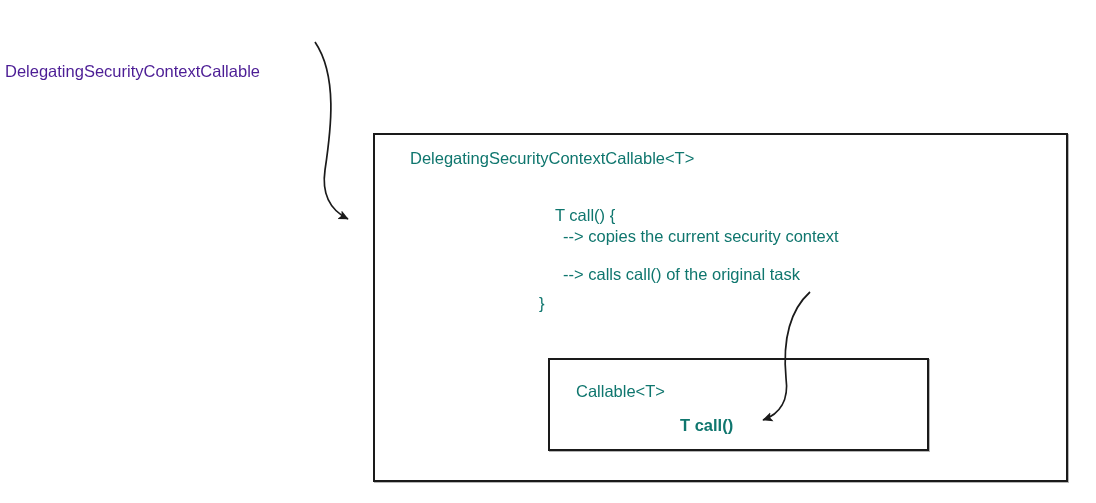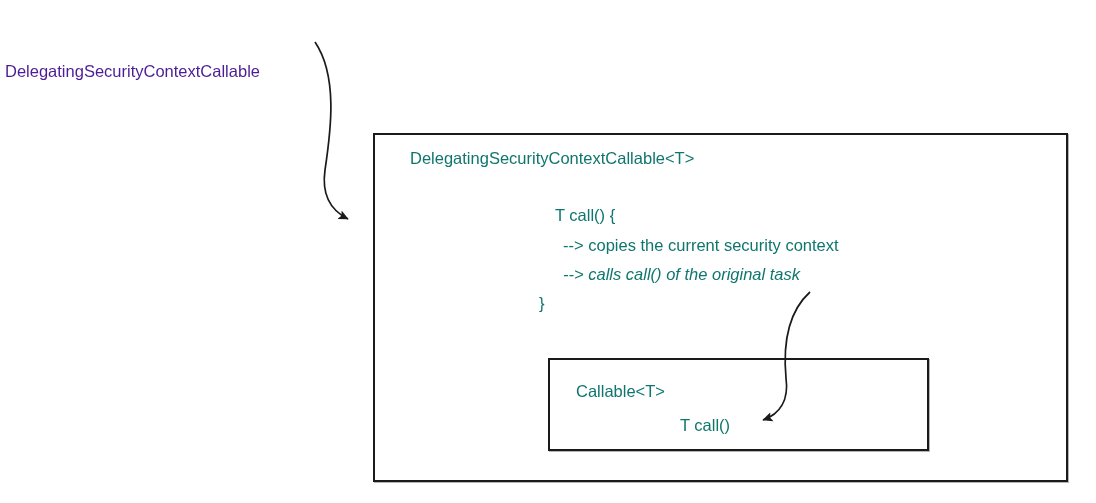--- a/index.html
+++ b/index.html
@@ -61,25 +61,25 @@
   
   .dtext {
     position: absolute;
     font-size: 16.5px;
     line-height: 20px;
     white-space: pre;
     color: #0f766e;
   }
   #outer-title     { left: 410px; top: 148px; }
   #code-line-open  { left: 539px; top: 205px; margin-left: 16px; }
-  #code-line-1     { left: 563px; top: 235px; }
-  #code-line-2     { left: 563px; top: 264px; font-style: italic; }
+  #code-line-1     { left: 563px; top: 226px; }
+  #code-line-2     { left: 563px; top: 264px; }
   #code-line-close { left: 539px; top: 293px; }
   #inner-title     { left: 576px; top: 381px; text-align: center; }
-  #inner-method    { left: 680px; top: 415px; }
+  #inner-method    { left: 680px; top: 415px; font-weight: bold; }
 
   
   #arrow-layer {
     position: absolute;
     left: 0;
     top: 0;
     width: 1096px;
     height: 503px;
     pointer-events: none;
   }

